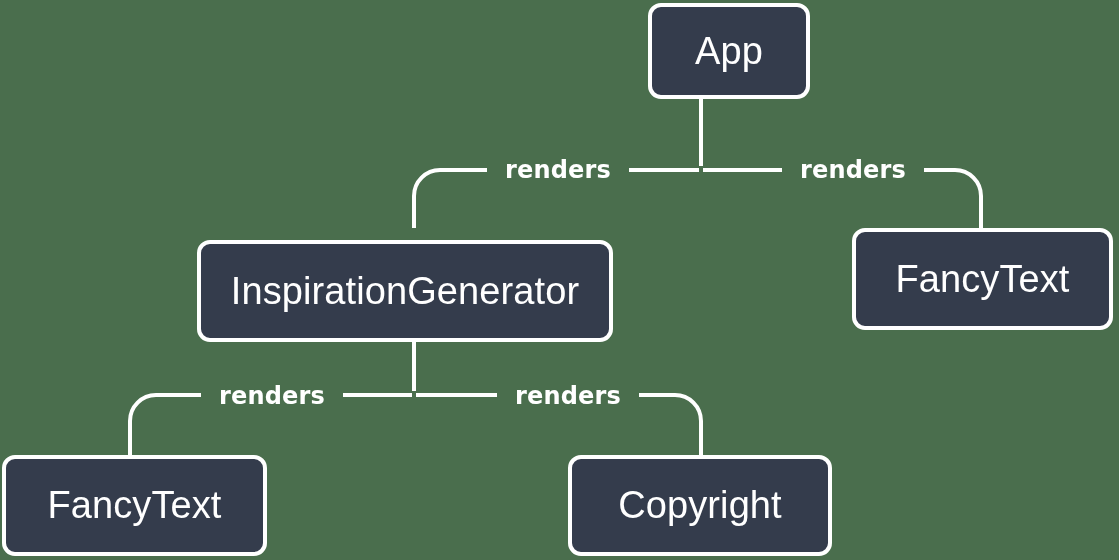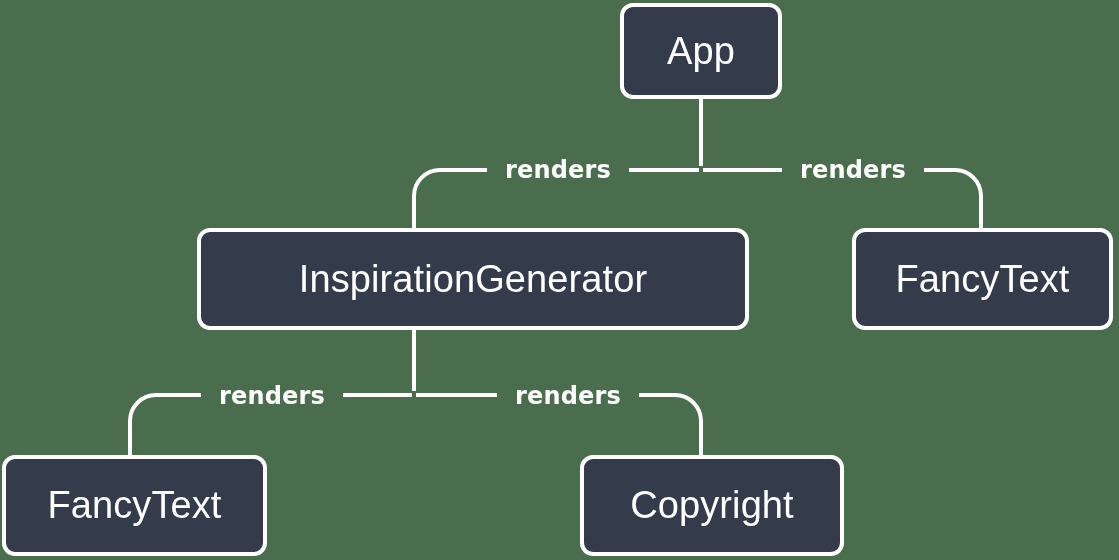--- a/index.html
+++ b/index.html
@@ -72,37 +72,37 @@
     <path d="M 412 395 L 156 395 A 26 26 0 0 0 130 421 L 130 455" stroke="#ffffff" stroke-width="4" stroke-linecap="butt"></path>
 
     <path d="M 416 395 L 675 395 A 26 26 0 0 1 701 421 L 701 455" stroke="#ffffff" stroke-width="4" stroke-linecap="butt"></path>
 
     <rect x="487" y="154" width="142" height="32" fill="#4a6e4d"></rect>
     <rect x="782" y="154" width="142" height="32" fill="#4a6e4d"></rect>
     <rect x="201" y="380" width="142" height="32" fill="#4a6e4d"></rect>
     <rect x="497" y="380" width="142" height="32" fill="#4a6e4d"></rect>
   </svg>
 
-  <div class="node" style="left:620px; top:3px; width:162px; height:96px;">
+  <div class="node" style="left:648px; top:3px; width:162px; height:96px;">
     <span>App</span>
   </div>
 
-  <div class="node" style="left:197px; top:228px; width:552px; height:102px;">
+  <div class="node" style="left:197px; top:240px; width:416px; height:102px;">
     <span>InspirationGenerator</span>
   </div>
 
   <div class="node" style="left:852px; top:228px; width:261px; height:102px;">
     <span>FancyText</span>
   </div>
 
   <div class="node" style="left:2px; top:455px; width:265px; height:101px;">
     <span>FancyText</span>
   </div>
 
-  <div class="node" style="left:568px; top:455px; width:264px; height:101px;margin-left:12px;">
+  <div class="node" style="left:568px; top:455px; width:264px; height:101px;">
     <span>Copyright</span>
   </div>
 
   <div class="edge-label" style="left:558px; top:170px;">renders</div>
 
   <div class="edge-label" style="left:853px; top:170px;">renders</div>
 
   <div class="edge-label" style="left:272px; top:396px;">renders</div>
 
   <div class="edge-label" style="left:568px; top:396px;">renders</div>

